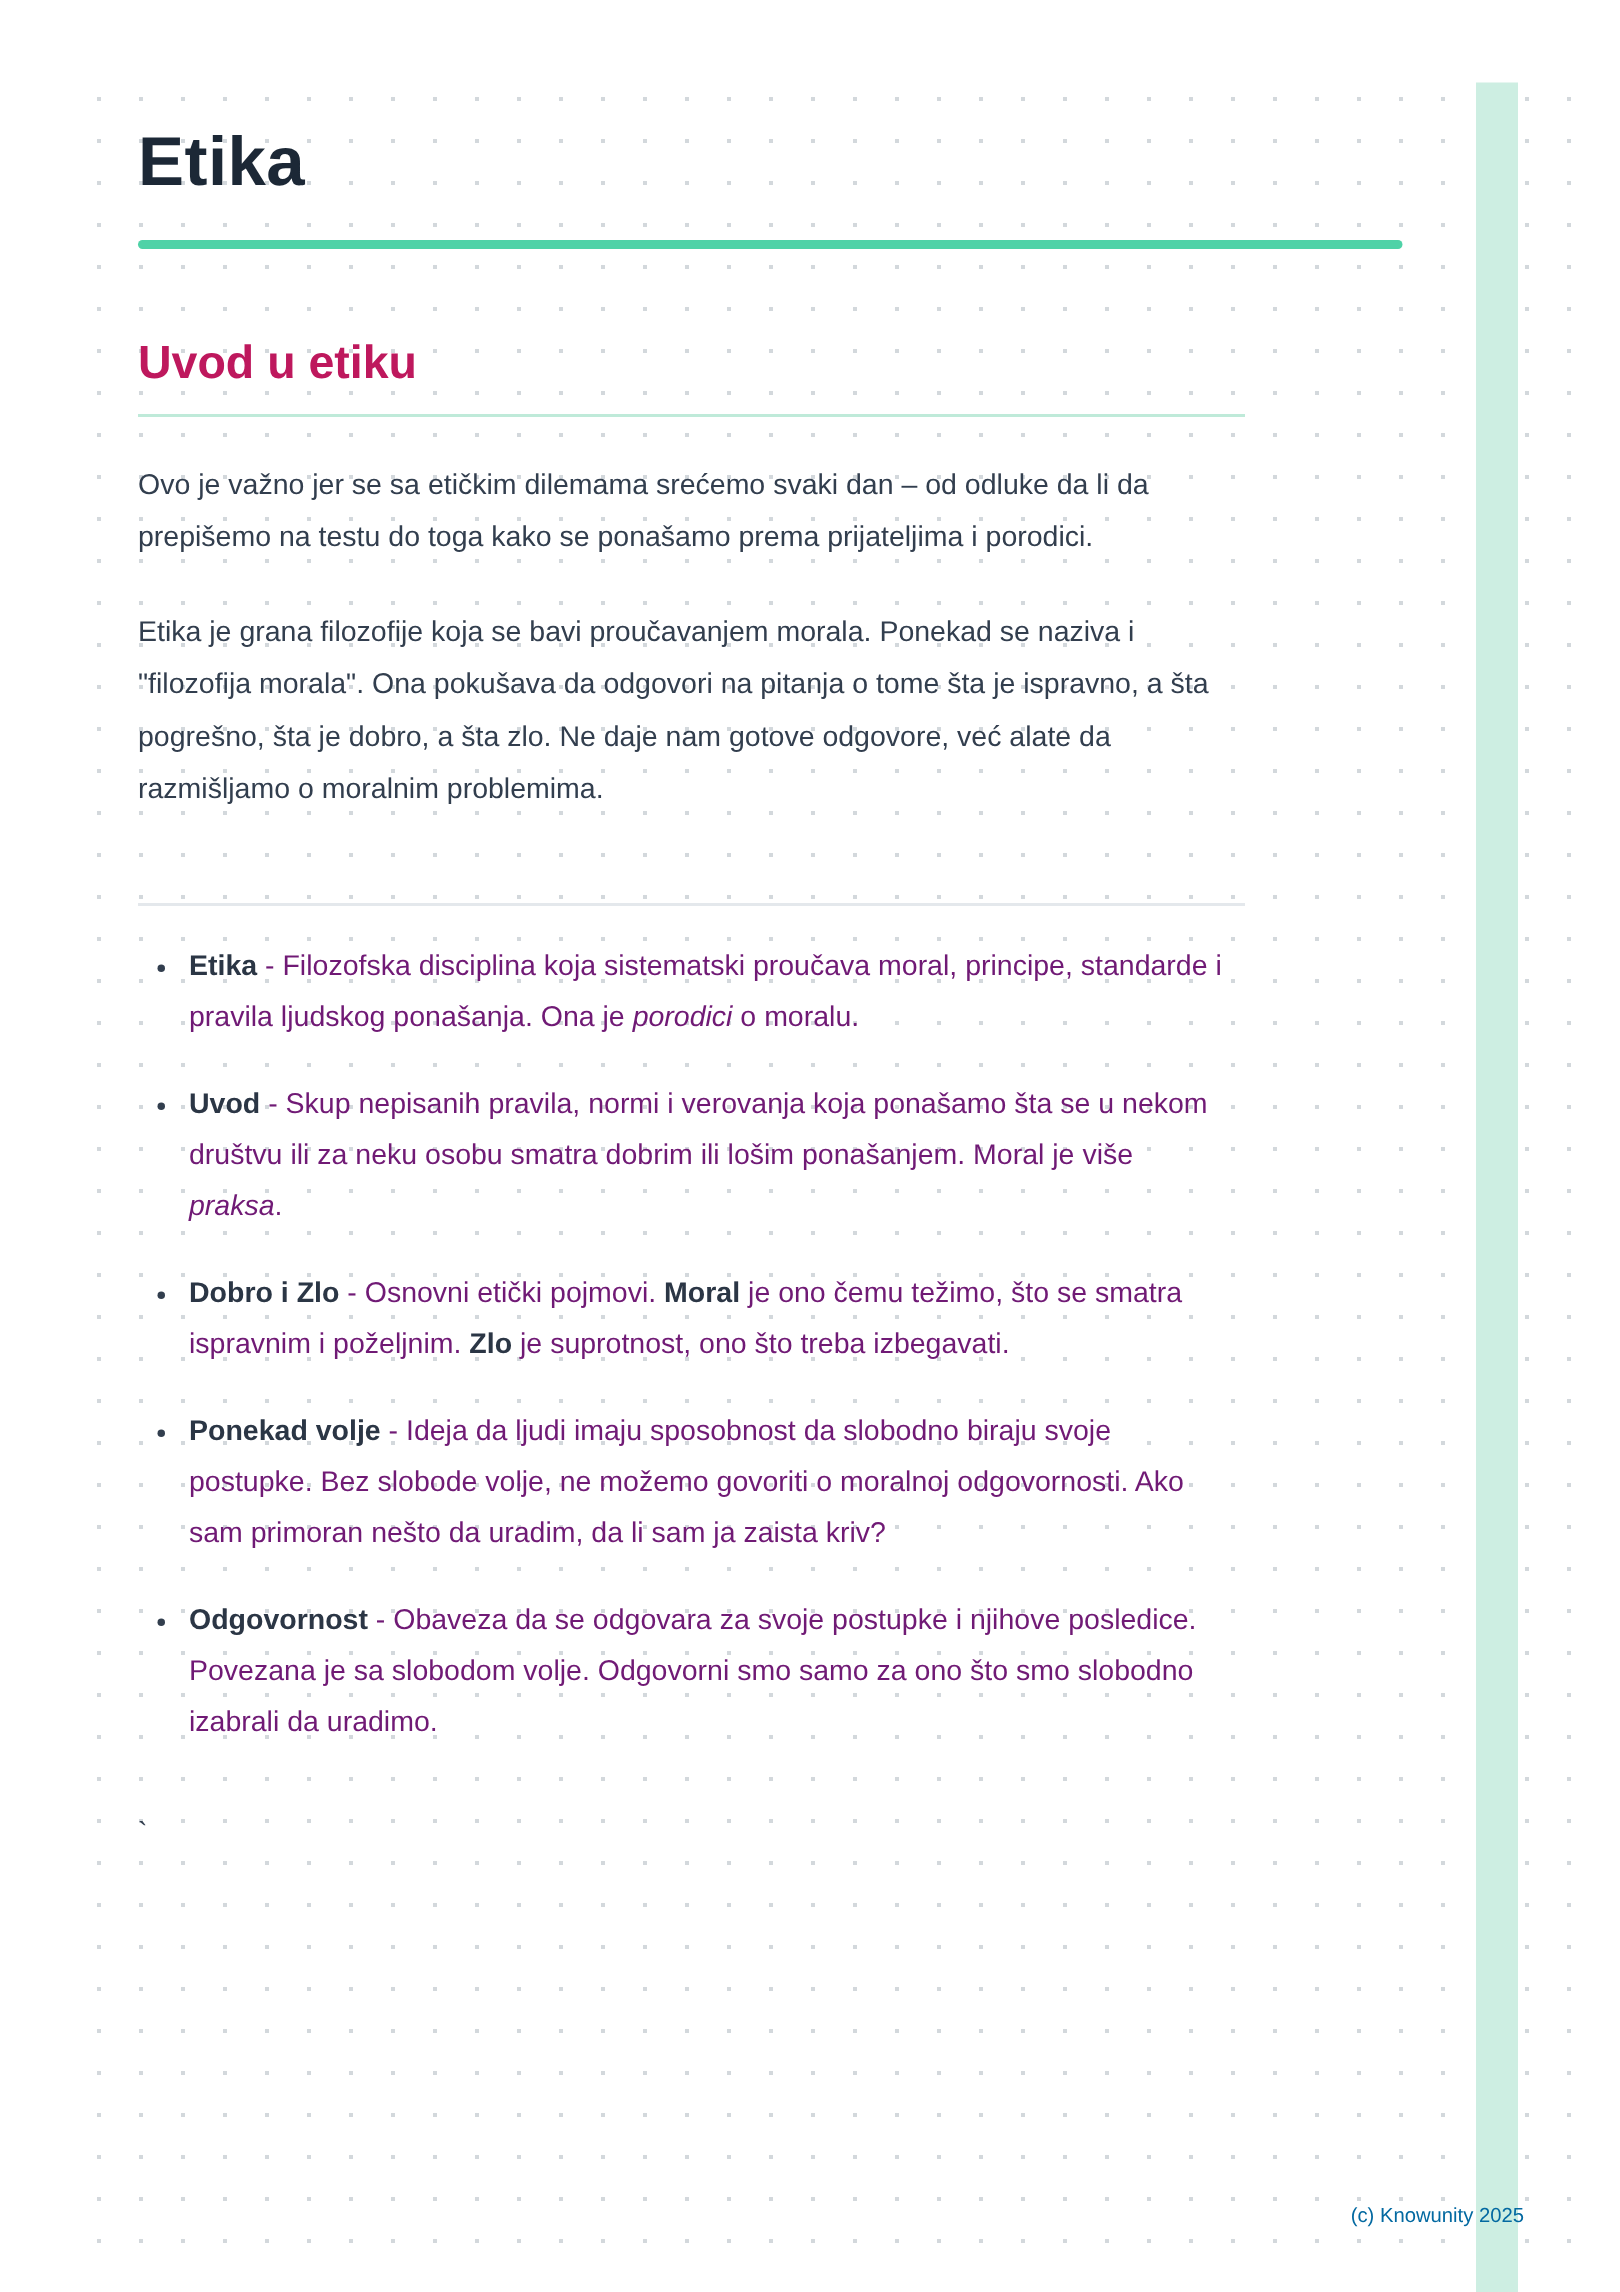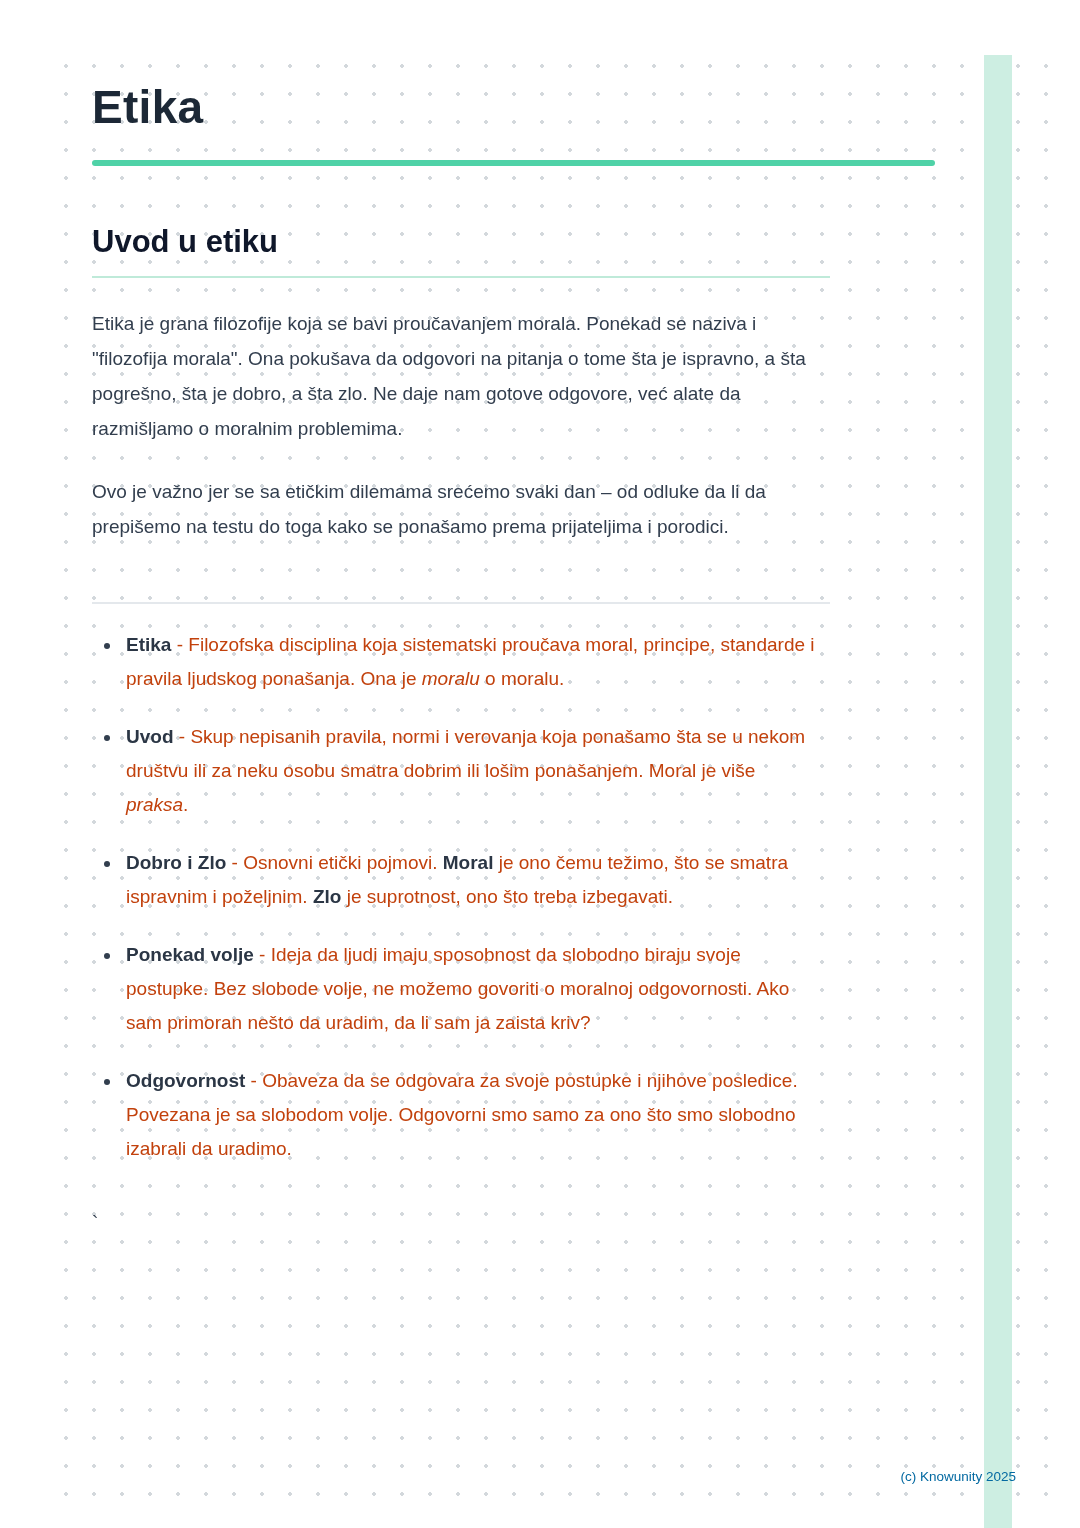--- a/index.html
+++ b/index.html
@@ -51,21 +51,21 @@
     width: 843px;
     height: 6px;
     border-radius: 3px;
     background: #4fd2a7;
   }
   h2.section-heading {
     margin-top: 58px;
     width: 738px;
     font-size: 31px;
     font-weight: 700;
-    color: #0f172a;
+    color: #be185d;
     padding-bottom: 16px;
     border-bottom: 2px solid #bfead9;
   }
   p.body-text {
     margin-top: 28px;
     width: 740px;
     font-size: 19px;
     line-height: 35px;
     color: #323e4e;
   }
@@ -81,21 +81,21 @@
     padding-left: 30px;
     list-style: disc;
     color: #323e4e;
   }
   ul.def-list li {
     margin-top: 24px;
     font-size: 19px;
     line-height: 34px;
     padding-left: 4px;
   }
-  .run { color: #c2410c; }
+  .run { color: #701a75; }
   .run.b { font-weight: 700; color: #2b3645; }
   .run.i { font-style: italic; }
   .stray {
     margin-top: 46px;
     font-size: 19px;
     color: #323e4e;
   }
   .footer {
     position: absolute;
     right: 64px;
@@ -110,30 +110,30 @@
 <div class="page">
   <div class="dot-grid"></div>
   <div class="stripe"></div>
 
   <div class="content">
     <h1 class="title">Etika</h1>
     <div class="title-rule"></div>
 
     <section>
       <h2 class="section-heading">Uvod u etiku</h2>
+      <p class="body-text">Ovo je važno jer se sa etičkim dilemama srećemo svaki dan – od odluke da li da prepišemo na testu do toga kako se ponašamo prema prijateljima i porodici.</p>
       <p class="body-text">Etika je grana filozofije koja se bavi proučavanjem morala. Ponekad se naziva i "filozofija morala". Ona pokušava da odgovori na pitanja o tome šta je ispravno, a šta pogrešno, šta je dobro, a šta zlo. Ne daje nam gotove odgovore, već alate da razmišljamo o moralnim problemima.</p>
-      <p class="body-text">Ovo je važno jer se sa etičkim dilemama srećemo svaki dan – od odluke da li da prepišemo na testu do toga kako se ponašamo prema prijateljima i porodici.</p>
     </section>
 
     <hr class="divider">
 
     <section>
 
       <ul class="def-list">
-        <li><span class="run b">Etika</span><span class="run"> - Filozofska disciplina koja sistematski proučava moral, principe, standarde i pravila ljudskog ponašanja. Ona je </span><span class="run i">moralu</span><span class="run"> o moralu.</span></li>
+        <li><span class="run b">Etika</span><span class="run"> - Filozofska disciplina koja sistematski proučava moral, principe, standarde i pravila ljudskog ponašanja. Ona je </span><span class="run i">porodici</span><span class="run"> o moralu.</span></li>
 
         <li><span class="run b">Uvod</span><span class="run"> - Skup nepisanih pravila, normi i verovanja koja ponašamo šta se u nekom društvu ili za neku osobu smatra dobrim ili lošim ponašanjem. Moral je više </span><span class="run i">praksa</span><span class="run">.</span></li>
 
         <li><span class="run b">Dobro i Zlo</span><span class="run"> - Osnovni etički pojmovi. </span><span class="run b">Moral</span><span class="run"> je ono čemu težimo, što se smatra ispravnim i poželjnim. </span><span class="run b">Zlo</span><span class="run"> je suprotnost, ono što treba izbegavati.</span></li>
 
         <li><span class="run b">Ponekad volje</span><span class="run"> - Ideja da ljudi imaju sposobnost da slobodno biraju svoje postupke. Bez slobode volje, ne možemo govoriti o moralnoj odgovornosti. Ako sam primoran nešto da uradim, da li sam ja zaista kriv?</span></li>
 
         <li><span class="run b">Odgovornost</span><span class="run"> - Obaveza da se odgovara za svoje postupke i njihove posledice. Povezana je sa slobodom volje. Odgovorni smo samo za ono što smo slobodno izabrali da uradimo.</span></li>
       </ul>
     </section>

